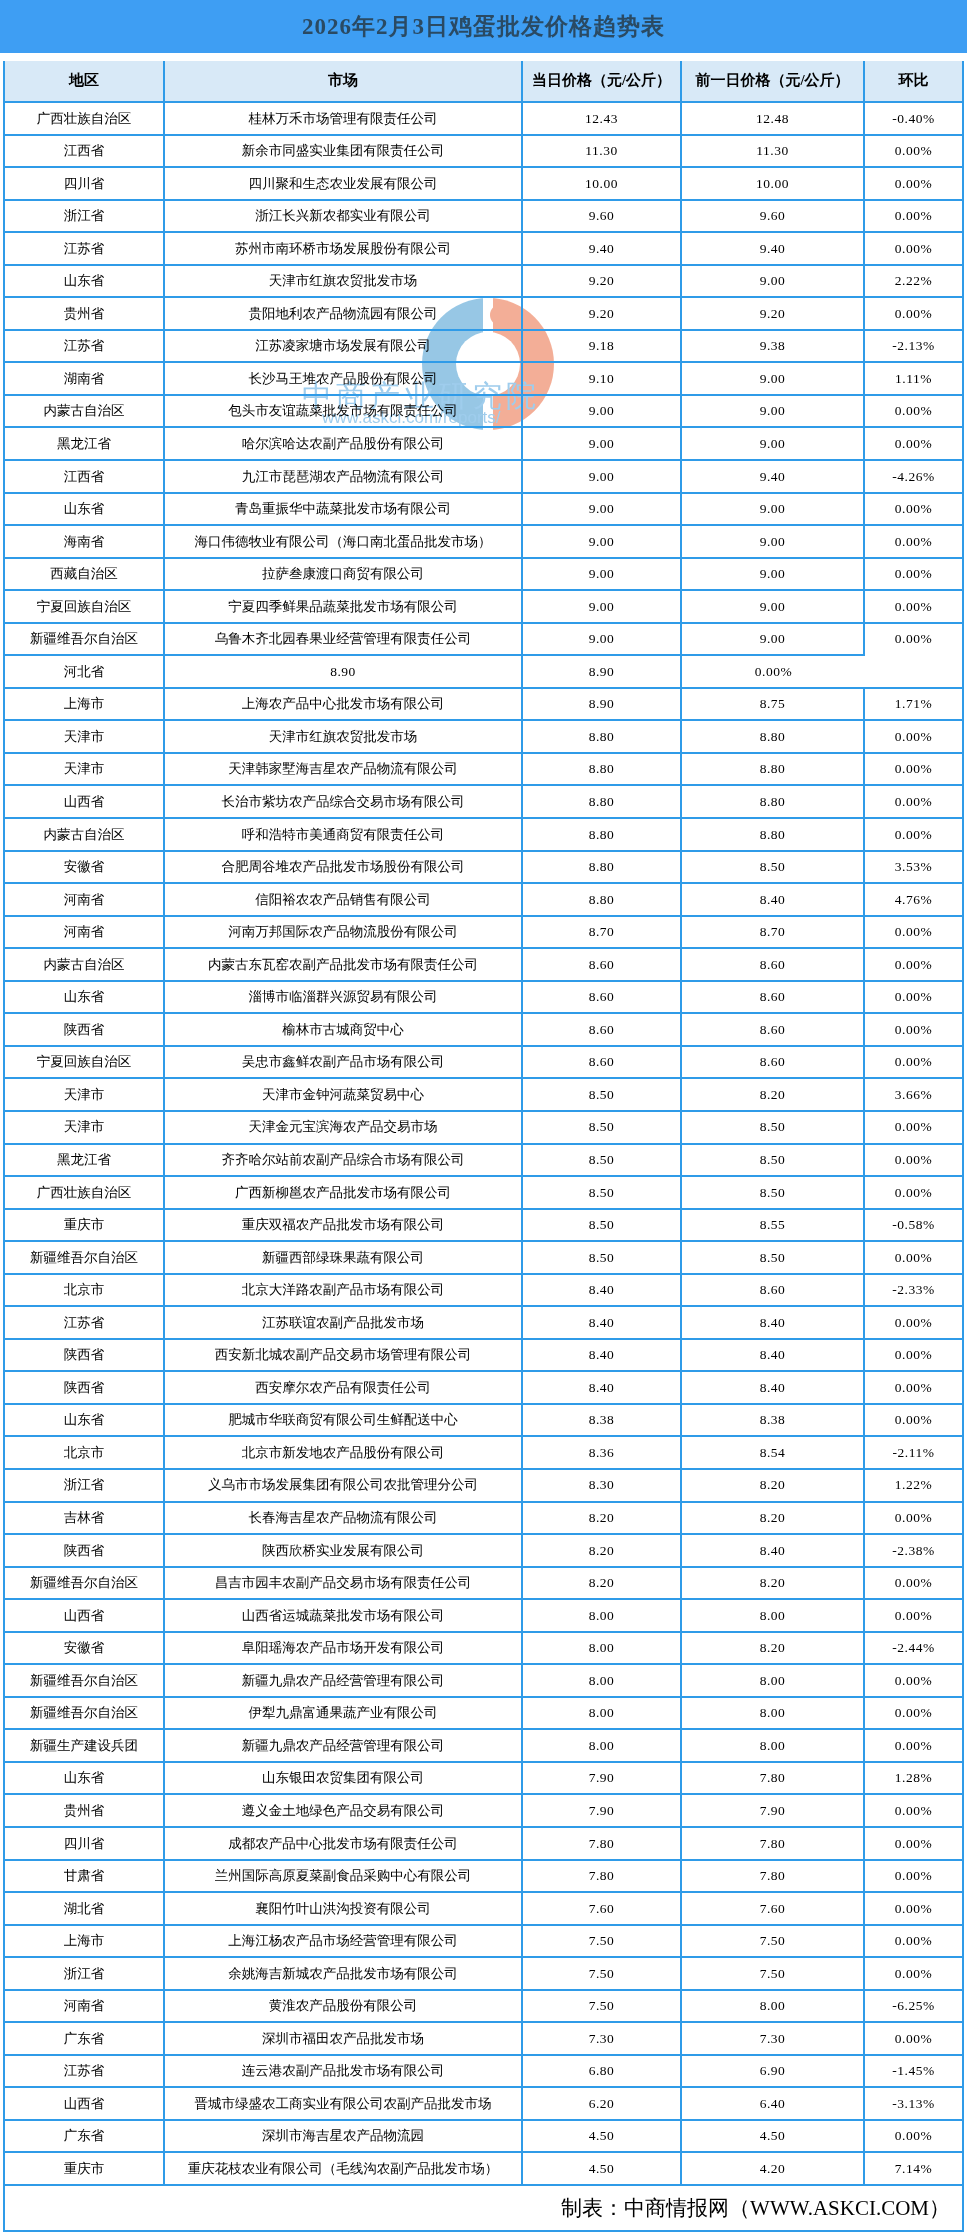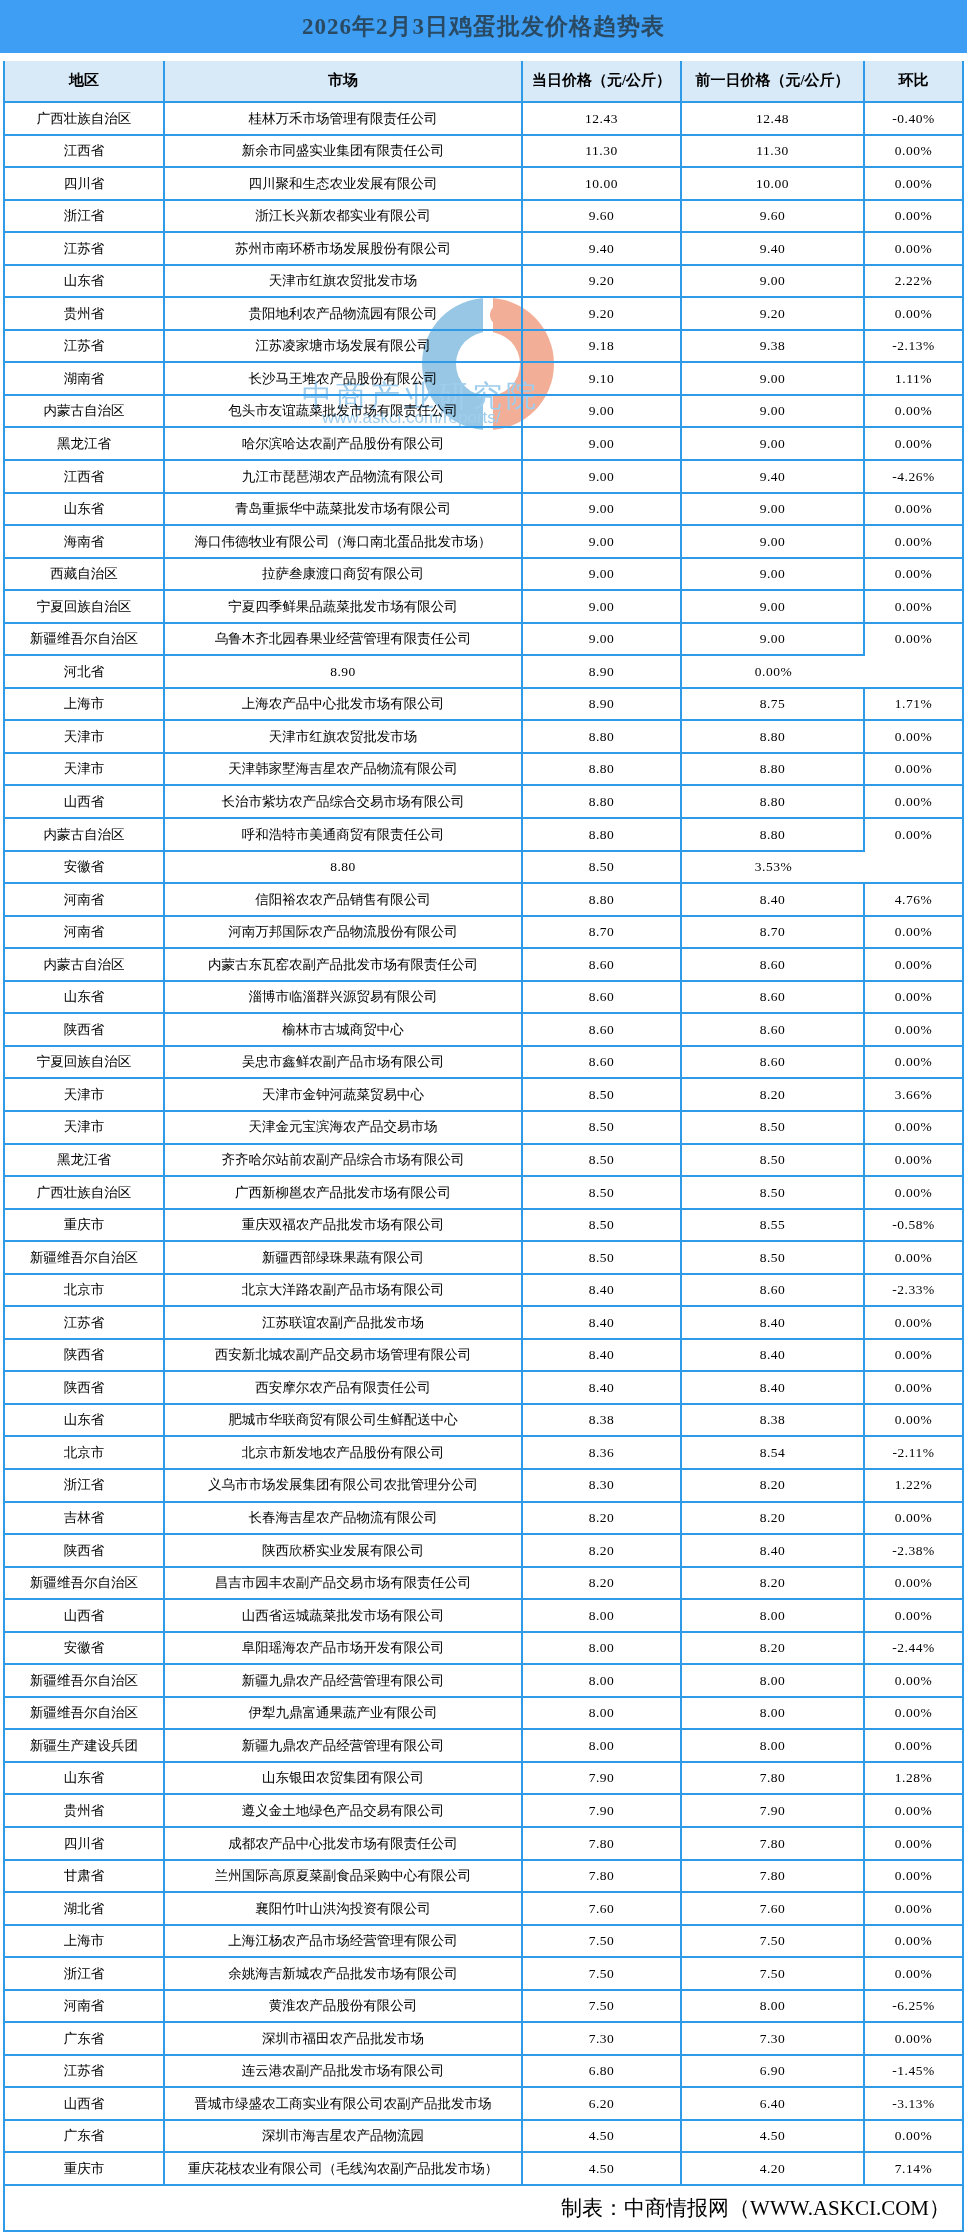--- a/index.html
+++ b/index.html
@@ -229,20 +229,21 @@
   </div>
       <div class="row trow">
     <div class="cell c-region">内蒙古自治区</div>
     <div class="cell c-market">呼和浩特市美通商贸有限责任公司</div>
     <div class="cell c-price">8.80</div>
     <div class="cell c-price">8.80</div>
     <div class="cell c-pct">0.00%</div>
   </div>
       <div class="row trow">
     <div class="cell c-region">安徽省</div>
+    <div class="cell c-market">合肥周谷堆农产品批发市场股份有限公司</div>
     <div class="cell c-price">8.80</div>
     <div class="cell c-price">8.50</div>
     <div class="cell c-pct">3.53%</div>
   </div>
       <div class="row trow">
     <div class="cell c-region">河南省</div>
     <div class="cell c-market">信阳裕农农产品销售有限公司</div>
     <div class="cell c-price">8.80</div>
     <div class="cell c-price">8.40</div>
     <div class="cell c-pct">4.76%</div>

